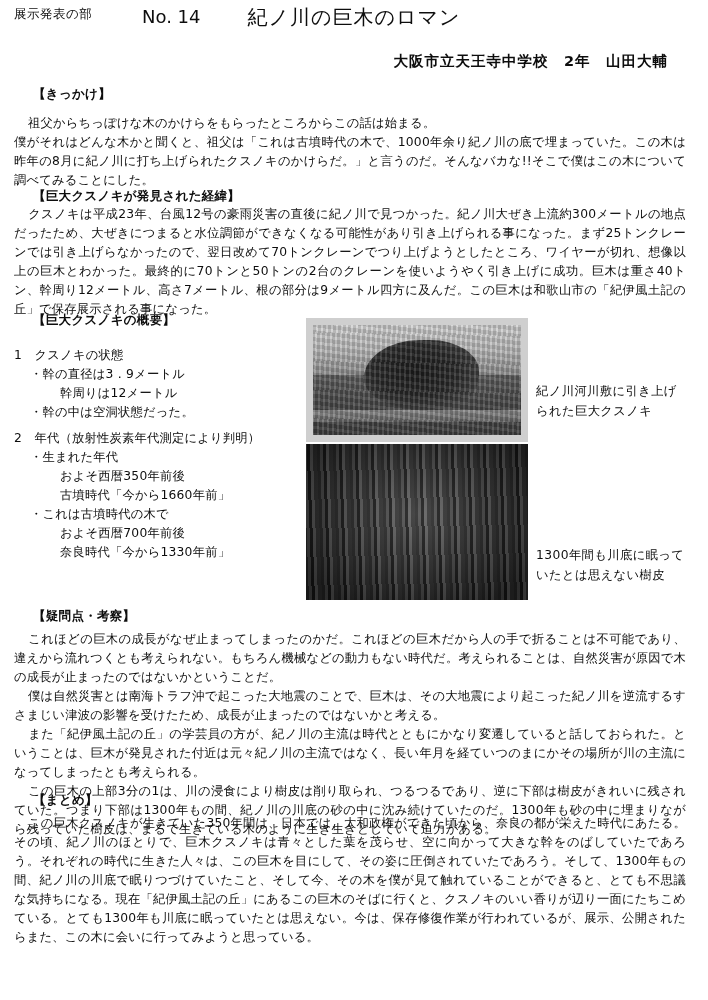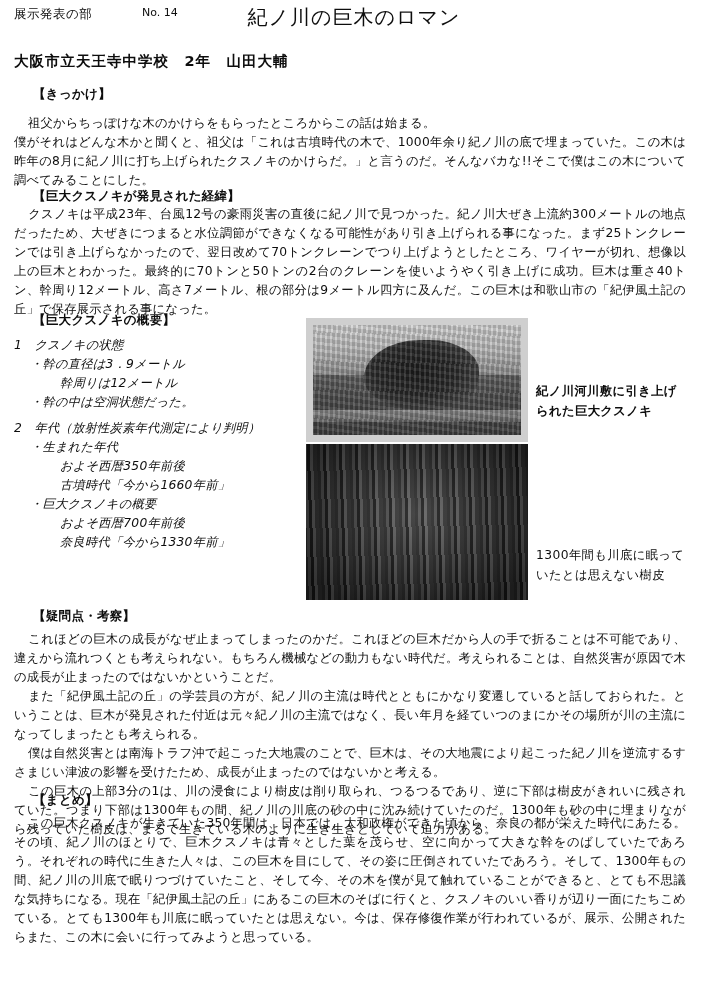--- a/index.html
+++ b/index.html
@@ -35,39 +35,39 @@
     left: 0;
     top: 2px;
     font-size: 12.5px;
     letter-spacing: 0.5px;
     white-space: nowrap;
   }
   .hdr-no {
     position: absolute;
     left: 128px;
     top: 2px;
-    font-size: 11px;
+    font-size: 18px;
     white-space: nowrap;
   }
   .doc-title {
     position: absolute;
     left: 0;
     top: 0;
     width: 680px;
     text-align: center;
     font-size: 20px;
     font-weight: normal;
     letter-spacing: 1px;
   }
   .byline {
     position: absolute;
     top: 52px;
     left: 14px;
     width: 666px;
-    text-align: left;
+    text-align: right;
     font-size: 14.5px;
     font-weight: bold;
     letter-spacing: 1px;
     padding-right: 12px;
     box-sizing: border-box;
   }
   
   .sec-head {
     font-size: 12.5px;
     font-weight: bold;
@@ -169,57 +169,57 @@
     <div class="para"><span>僕がそれはどんな木かと聞くと、祖父は「これは古墳時代の木で、1000年余り紀ノ川の底で埋まっていた。この木は昨年の8月に紀ノ川に打ち上げられたクスノキのかけらだ。」と言うのだ。そんなバカな!!そこで僕はこの木について調べてみることにした。</span></div>
   </div>
 
   <div class="blk" style="left:14px; top:188px; width:672px;">
     <div class="sec-head">【巨大クスノキが発見された経緯】</div>
     <div class="para" style=""><span class="ind"></span><span>クスノキは平成23年、台風12号の豪雨災害の直後に紀ノ川で見つかった。紀ノ川大ぜき上流約300メートルの地点だったため、大ぜきにつまると水位調節ができなくなる可能性があり引き上げられる事になった。まず25トンクレーンでは引き上げらなかったので、翌日改めて70トンクレーンでつり上げようとしたところ、ワイヤーが切れ、想像以上の巨木とわかった。最終的に70トンと50トンの2台のクレーンを使いようやく引き上げに成功。巨木は重さ40トン、幹周り12メートル、高さ7メートル、根の部分は9メートル四方に及んだ。この巨木は和歌山市の「紀伊風土記の丘」で保存展示される事になった。</span></div>
   </div>
 
   <div class="blk" style="left:14px; top:312px; width:330px;">
     <div class="sec-head">【巨大クスノキの概要】</div>
-    <div class="outline" style="margin-top:7px;font-style:italic;">
+    <div class="outline" style="margin-top:17px;">
       <div class="lv1">1　クスノキの状態</div>
       <div class="lv2">・幹の直径は3．9メートル</div>
       <div class="lv3">幹周りは12メートル</div>
       <div class="lv2">・幹の中は空洞状態だった。</div>
       <div class="gap"></div>
       <div class="lv1">2　年代（放射性炭素年代測定により判明）</div>
       <div class="lv2">・生まれた年代</div>
       <div class="lv3">およそ西暦350年前後</div>
       <div class="lv3">古墳時代「今から1660年前」</div>
-      <div class="lv2">・巨大クスノキの概要</div>
+      <div class="lv2">・これは古墳時代の木で</div>
       <div class="lv3">およそ西暦700年前後</div>
       <div class="lv3">奈良時代「今から1330年前」</div>
     </div>
   </div>
 
   <div class="photo" style="left:306px; top:318px; width:222px; height:124px;">
     <div class="p1-sky"></div>
     <div class="p1-water"></div>
     <div class="p1-bank"></div>
     <div class="p1-trunk"></div>
     <div class="grainA"></div>
     <div class="p1-frame"></div>
   </div>
-  <div class="cap" style="left:536px; top:382px; width:150px;font-weight:bold;">紀ノ川河川敷に引き上げられた巨大クスノキ</div>
+  <div class="cap" style="left:536px; top:382px; width:150px;">紀ノ川河川敷に引き上げられた巨大クスノキ</div>
 
   <div class="photo" style="left:306px; top:444px; width:222px; height:156px;">
     <div class="p2-bark"></div>
     <div class="p2-vign"></div>
   </div>
   <div class="cap" style="left:536px; top:546px; width:152px;">1300年間も川底に眠っていたとは思えない樹皮</div>
 
   <div class="blk" style="left:14px; top:608px; width:672px;">
     <div class="sec-head">【疑問点・考察】</div>
     <div class="para" style="margin-top:5px;"><span class="ind"></span><span>これほどの巨木の成長がなぜ止まってしまったのかだ。これほどの巨木だから人の手で折ることは不可能であり、違えから流れつくとも考えられない。もちろん機械などの動力もない時代だ。考えられることは、自然災害が原因で木の成長が止まったのではないかということだ。</span></div>
+    <div class="para"><span class="ind"></span><span>僕は自然災害とは南海トラフ沖で起こった大地震のことで、巨木は、その大地震により起こった紀ノ川を逆流するすさまじい津波の影響を受けたため、成長が止まったのではないかと考える。</span></div>
     <div class="para"><span class="ind"></span><span>また「紀伊風土記の丘」の学芸員の方が、紀ノ川の主流は時代とともにかなり変遷していると話しておられた。ということは、巨木が発見された付近は元々紀ノ川の主流ではなく、長い年月を経ていつのまにかその場所が川の主流になってしまったとも考えられる。</span></div>
-    <div class="para"><span class="ind"></span><span>僕は自然災害とは南海トラフ沖で起こった大地震のことで、巨木は、その大地震により起こった紀ノ川を逆流するすさまじい津波の影響を受けたため、成長が止まったのではないかと考える。</span></div>
     <div class="para"><span class="ind"></span><span>この巨木の上部3分の1は、川の浸食により樹皮は削り取られ、つるつるであり、逆に下部は樹皮がきれいに残されていた。つまり下部は1300年もの間、紀ノ川の川底の砂の中に沈み続けていたのだ。1300年も砂の中に埋まりながら残っていた樹皮は、まるで生きている木のように生き生きとしていて迫力がある。</span></div>
   </div>
 
   <div class="blk" style="left:14px; top:792px; width:672px;">
     <div class="sec-head">【まとめ】</div>
     <div class="para" style="margin-top:5px;"><span class="ind"></span><span>この巨木クスノキが生きていた350年間は、日本では、大和政権ができた頃から、奈良の都が栄えた時代にあたる。その頃、紀ノ川のほとりで、巨木クスノキは青々とした葉を茂らせ、空に向かって大きな幹をのばしていたであろう。それぞれの時代に生きた人々は、この巨木を目にして、その姿に圧倒されていたであろう。そして、1300年もの間、紀ノ川の川底で眠りつづけていたこと、そして今、その木を僕が見て触れていることができると、とても不思議な気持ちになる。現在「紀伊風土記の丘」にあるこの巨木のそばに行くと、クスノキのいい香りが辺り一面にたちこめている。とても1300年も川底に眠っていたとは思えない。今は、保存修復作業が行われているが、展示、公開されたらまた、この木に会いに行ってみようと思っている。</span></div>
   </div>
 
 </div>
 

